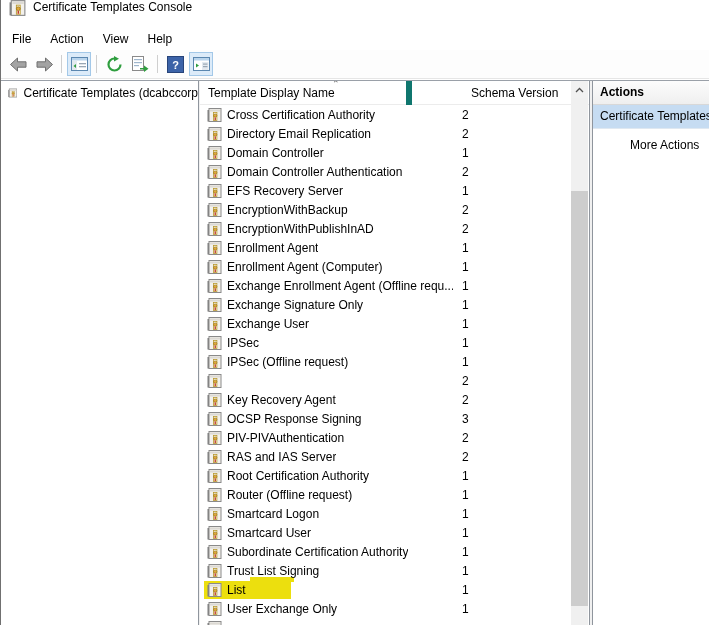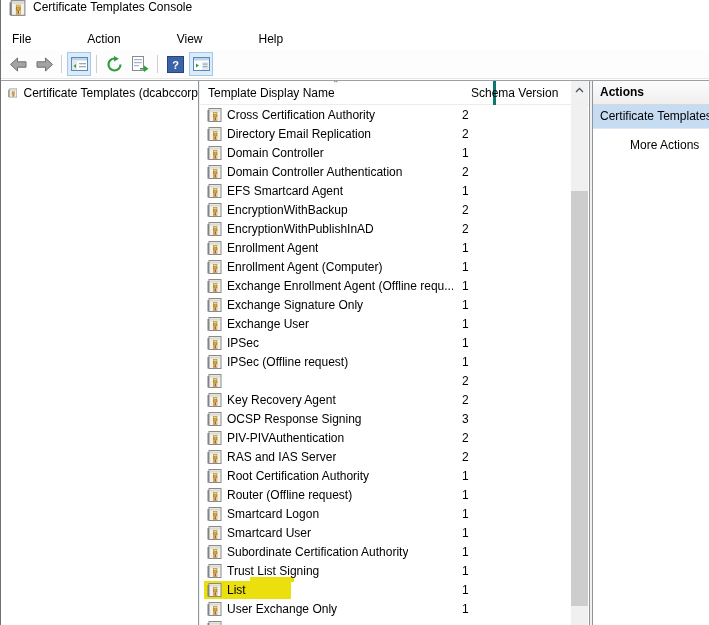--- a/index.html
+++ b/index.html
@@ -5,36 +5,36 @@
   * { margin:0; padding:0; box-sizing:border-box; }
   html,body { width:709px; height:625px; overflow:hidden; }
   body {
     font-family:"Liberation Sans","DejaVu Sans",sans-serif;
     font-size:12px; color:#000; background:#fff; position:relative;
     border-left:1px solid #707070;
   }
   
   .titlebar { height:28px; display:flex; align-items:flex-start; padding-left:8px; background:#fff; }
   .titlebar .title { margin-left:7px; }
-  .menubar { height:22px; display:flex; align-items:center; background:#fff;gap:37px; }
+  .menubar { height:22px; display:flex; align-items:center; background:#fff; }
   .menu-item { padding:3px 9px; margin-left:1px; cursor:default; }
   .menu-item:first-child { margin-left:2px; }
   .toolbar { height:29px; display:flex; align-items:center; background:#fdfdfd; border-bottom:1px solid #e6e6e6; padding-left:4px; }
   .tb-btn { width:24px; height:24px; display:flex; align-items:center; justify-content:center; margin:0 1px; }
   .tb-btn.toggled { background:#dcebf9; border:1px solid #a3c8e8; }
   .tb-sep { width:1px; height:18px; background:#cfcfcf; margin:0 4px; }
   
   .content { position:absolute; top:80px; left:0; right:0; bottom:0; border-top:1px solid #9aa0a8; background:#f0f0f0; }
   .tree-pane { position:absolute; left:0; top:0; width:198px; height:100%; background:#fff; border-right:1px solid #8f959d; overflow:hidden; }
   .tree-item { display:flex; align-items:flex-start; padding:5px 0 0 7px; white-space:nowrap; overflow:hidden; }
   .tree-item .lbl { margin-left:6px; }
   .list-pane { position:absolute; left:199px; top:0; width:390px; height:100%; background:#fff; border-right:1px solid #8f959d; overflow:hidden; }
   .list-header { position:relative; height:24px; border-bottom:1px solid #ececec; background:#fff; }
   .col-h { position:absolute; top:0; height:24px; line-height:24px; white-space:nowrap; overflow:hidden; }
-  .col-h.c1 { left:0; width:296px; padding-left:8px; border-right:3px solid #0f766e; }
+  .col-h.c1 { left:0; width:212px; padding-left:8px; border-right:6px solid #0f766e; }
   .col-h.c2 { left:257px; width:110px; padding-left:14px; }
   .sort-glyph { position:absolute; left:132px; top:-2px; color:#6d6d6d; font-size:9px; }
   .rows { position:absolute; top:24px; left:0; right:19px; bottom:0; overflow:hidden; }
   .row { position:relative; height:19px; display:flex; align-items:center; }
   .row .tpl-icon { margin-left:7px; flex:0 0 auto; position:relative; z-index:1; }
   .row .name { margin-left:5px; white-space:nowrap; overflow:hidden; max-width:226px; position:relative; z-index:1; }
   .row .ver { position:absolute; left:262px; z-index:1; }
   .row.highlighted .hl-main { position:absolute; left:4px; top:1px; width:87px; height:18px; background:#ecdf0e; z-index:0; }
   .row.highlighted .hl-tail { position:absolute; left:50px; top:-3px; width:44px; height:5px; background:#ecdf0e; z-index:0; }
   
@@ -205,21 +205,21 @@
         <div class="row">
 
     <svg class="tpl-icon" width="15" height="14" viewBox="0 0 15 14">
     <rect x="0.5" y="2" width="2" height="11.5" fill="#7d7d7d"></rect>
     <rect x="2" y="0.5" width="12" height="13" fill="#f3f1ec" stroke="#8a8a8a"></rect>
     <rect x="3" y="1.5" width="10" height="2" fill="#dcd9d3"></rect>
     <rect x="6.5" y="4.5" width="3.4" height="8" fill="#fdfbef" stroke="#b99a2e" stroke-width="0.8"></rect>
     <circle cx="8.2" cy="7.6" r="1.7" fill="#e2a93a" stroke="#8a6a10" stroke-width="0.6"></circle>
     <rect x="7.5" y="9.5" width="1.4" height="2.6" fill="#c2392b"></rect>
   </svg>
-    <span class="name">EFS Smartcard Agent</span>
+    <span class="name">EFS Recovery Server</span>
     <span class="ver">1</span>
   </div>
         <div class="row">
 
     <svg class="tpl-icon" width="15" height="14" viewBox="0 0 15 14">
     <rect x="0.5" y="2" width="2" height="11.5" fill="#7d7d7d"></rect>
     <rect x="2" y="0.5" width="12" height="13" fill="#f3f1ec" stroke="#8a8a8a"></rect>
     <rect x="3" y="1.5" width="10" height="2" fill="#dcd9d3"></rect>
     <rect x="6.5" y="4.5" width="3.4" height="8" fill="#fdfbef" stroke="#b99a2e" stroke-width="0.8"></rect>
     <circle cx="8.2" cy="7.6" r="1.7" fill="#e2a93a" stroke="#8a6a10" stroke-width="0.6"></circle>

